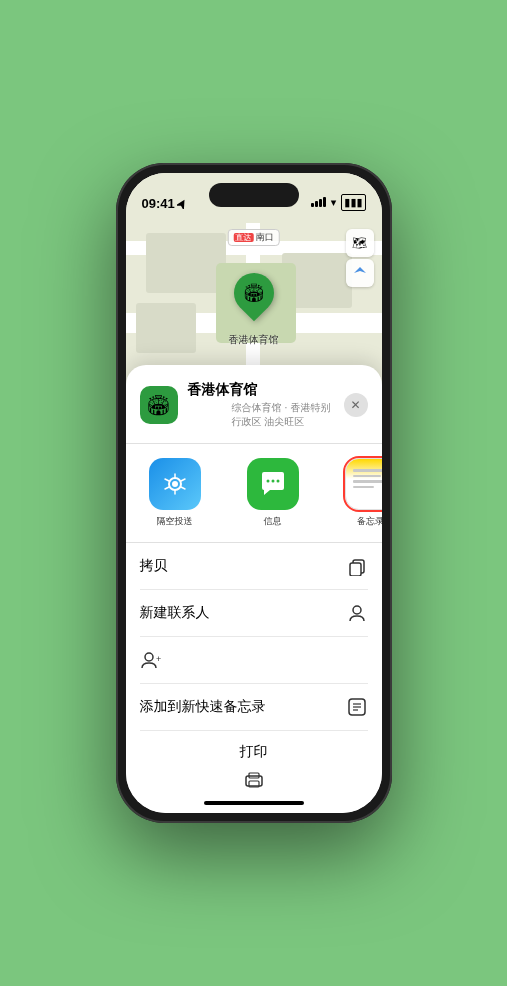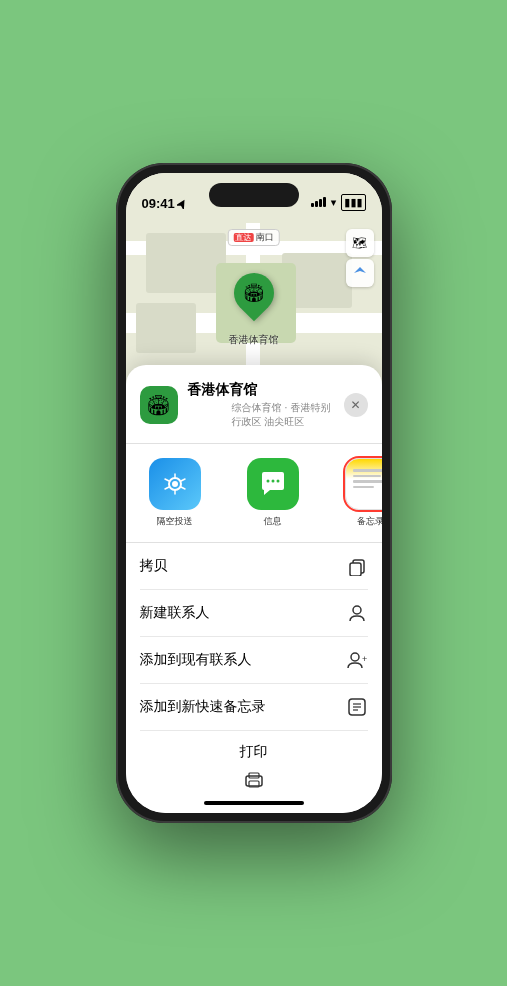--- a/index.html
+++ b/index.html
@@ -473,21 +473,20 @@
           <span class="action-label">新建联系人</span>
           <div class="action-icon">
             <svg width="20" height="20" viewBox="0 0 20 20">
               <circle cx="10" cy="7" r="4" fill="none" stroke="#333" stroke-width="1.5"></circle>
               <path d="M3 18 Q3 13 10 13 Q17 13 17 18" fill="none" stroke="#333" stroke-width="1.5"></path>
             </svg>
           </div>
         </div>
 
         <div class="action-item">
-          <span class="action-label">添加到现有联系人</span>
           <div class="action-icon">
             <svg width="22" height="20" viewBox="0 0 22 20">
               <circle cx="9" cy="7" r="4" fill="none" stroke="#333" stroke-width="1.5"></circle>
               <path d="M2 18 Q2 13 9 13 Q16 13 16 18" fill="none" stroke="#333" stroke-width="1.5"></path>
               <text x="16" y="12" font-size="9" fill="#333">+</text>
             </svg>
           </div>
         </div>
 
         <div class="action-item">

